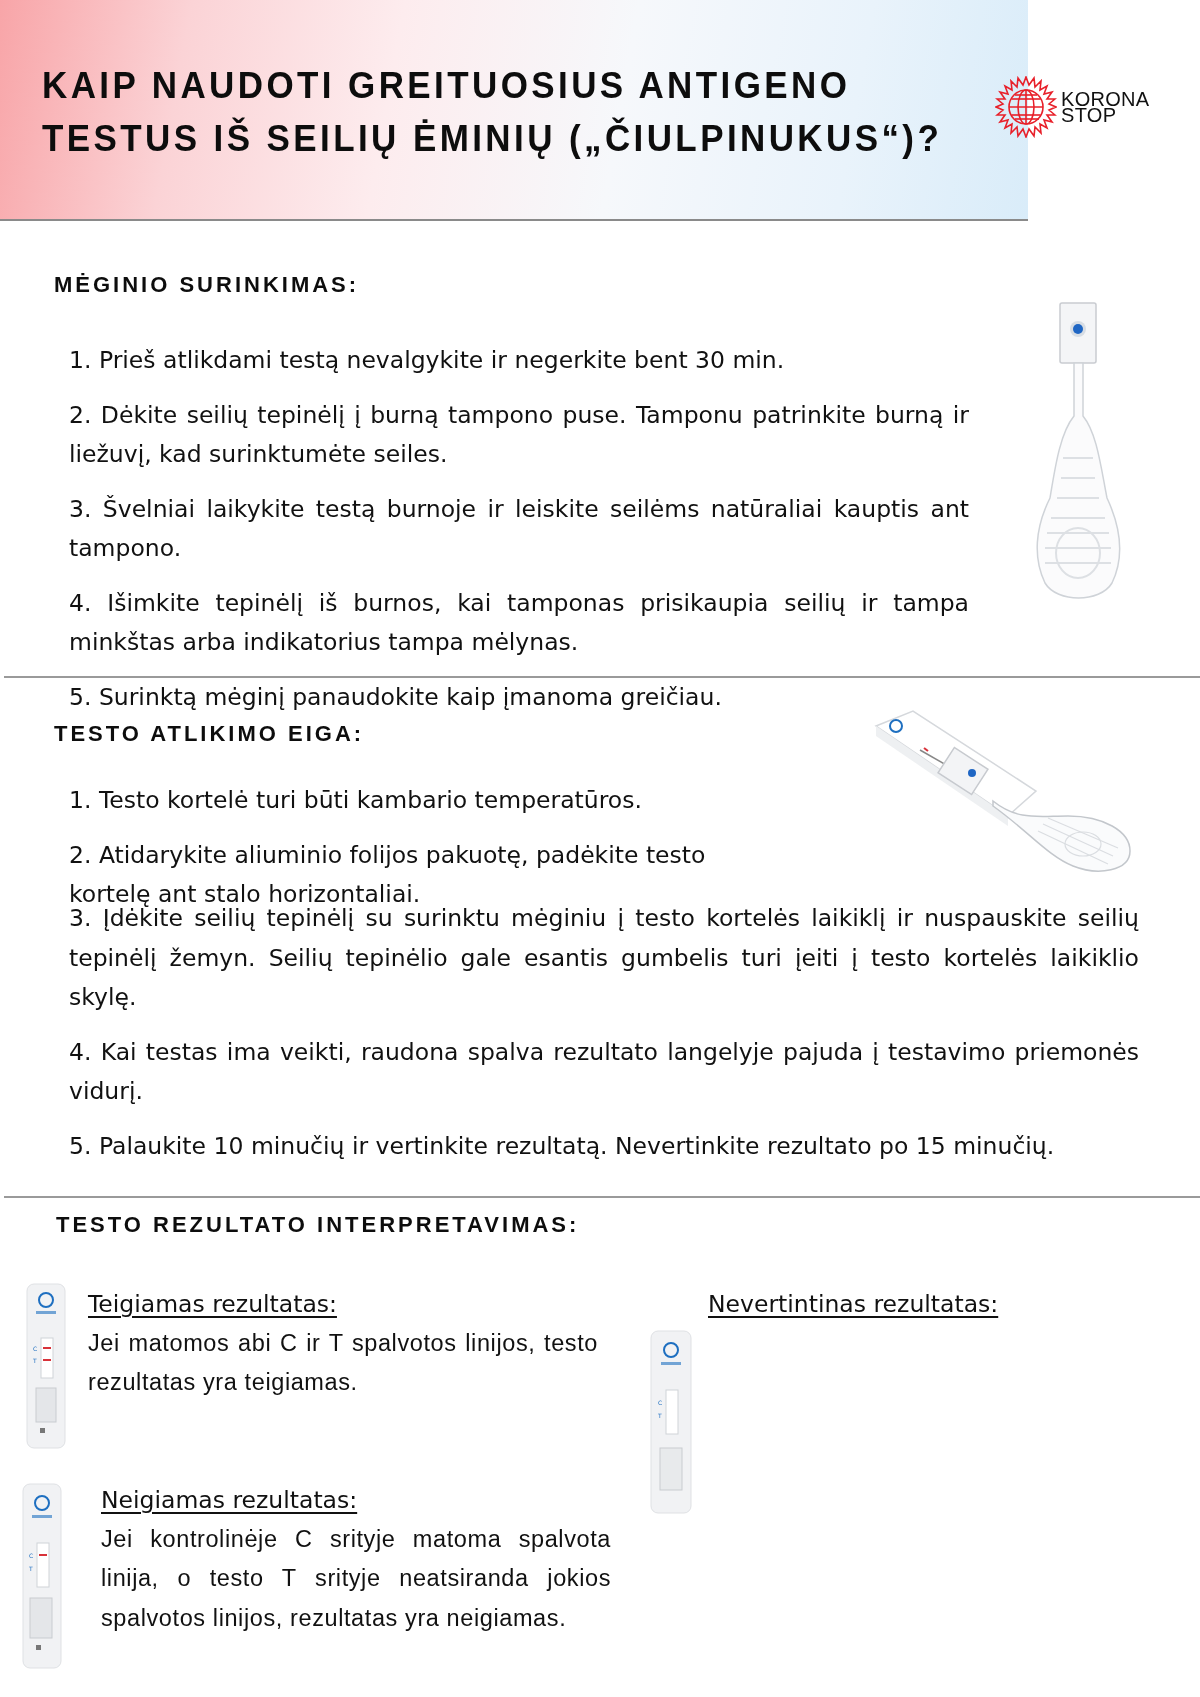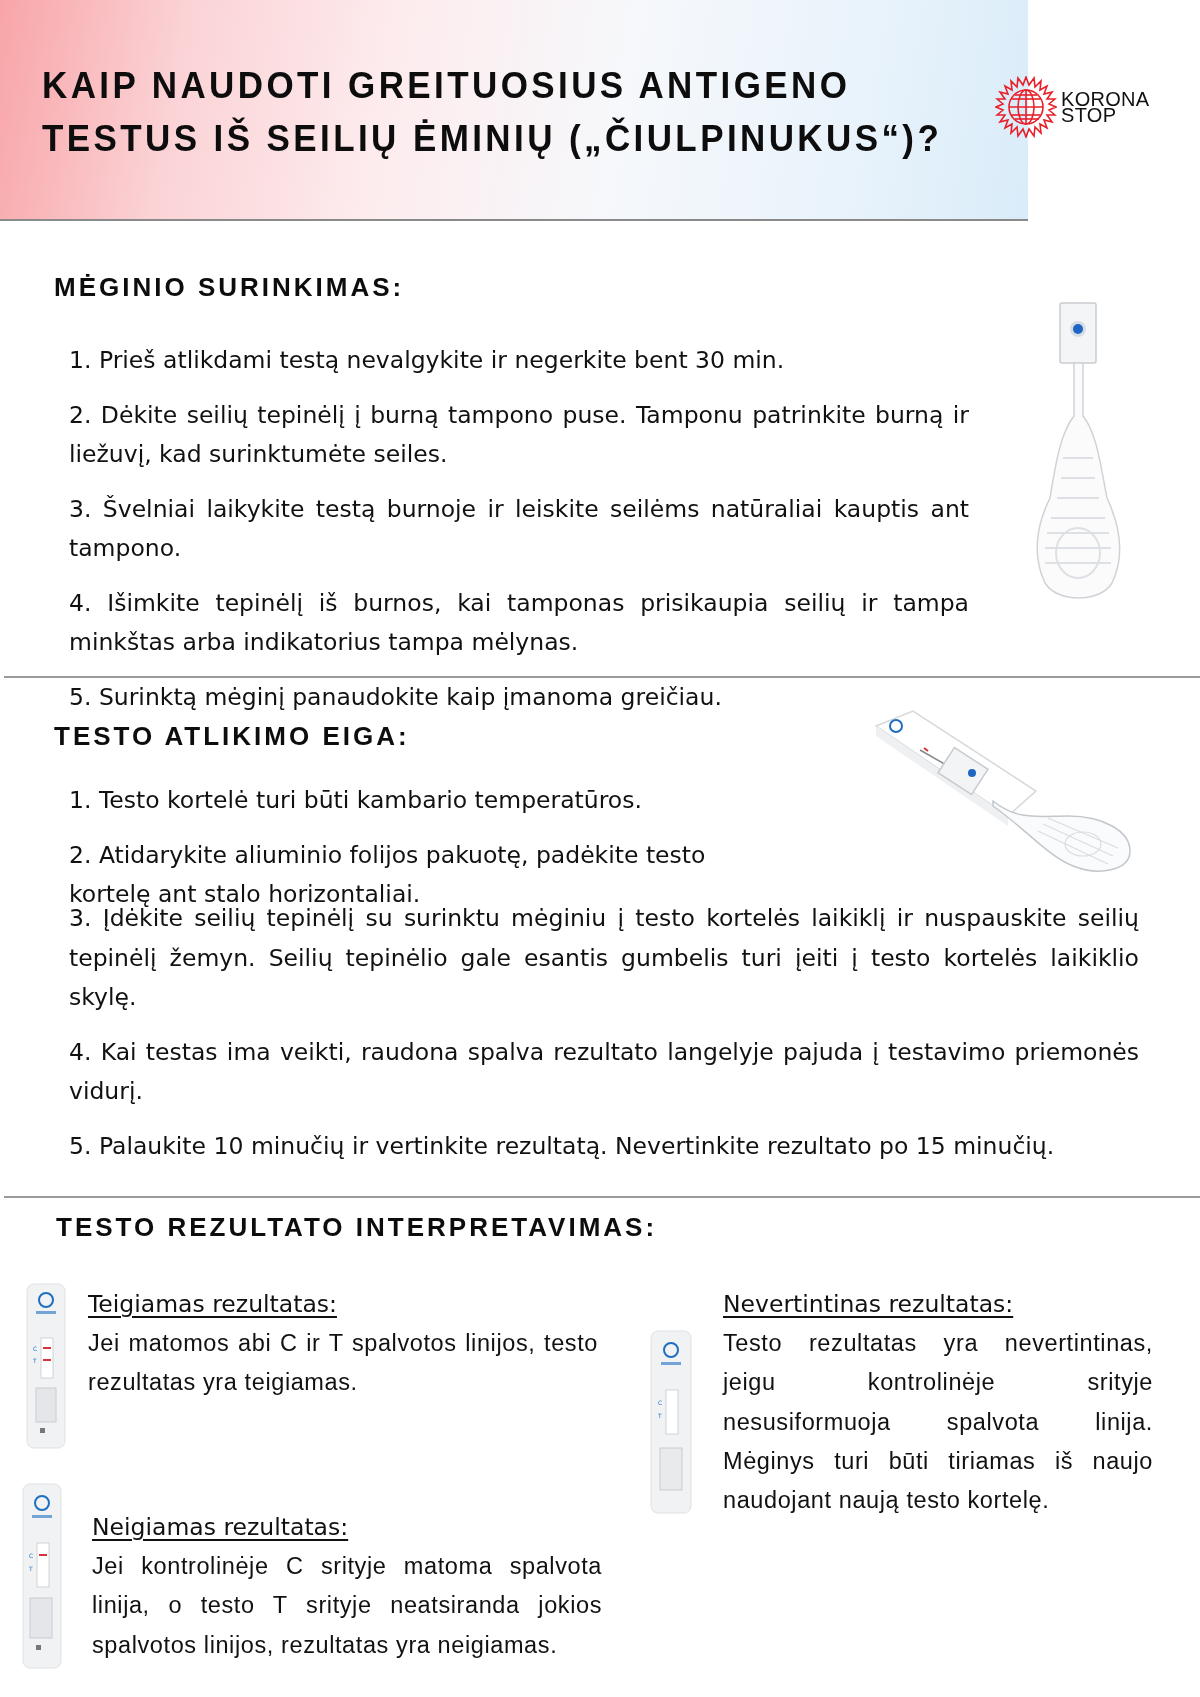--- a/index.html
+++ b/index.html
@@ -22,21 +22,21 @@
   .logo-text {
     position: absolute; left: 66px; top: 15px;
     font-family: "Liberation Sans", sans-serif; font-size: 20px; line-height: 16px; color: #111;
     letter-spacing: 0.3px;
   }
 
   .divider { position: absolute; left: 4px; width: 1196px; height: 2px; background: #9a9a9a; }
 
   .section-title {
     position: absolute; font-family: "Liberation Sans", sans-serif; font-weight: 700;
-    font-size: 26px; letter-spacing: 3px; color: #0d0d0d;
+    font-size: 22px; letter-spacing: 3px; color: #0d0d0d;
   }
   .steps {
     position: absolute; font-family: "DejaVu Sans", sans-serif;
     font-size: 23.5px; line-height: 39.5px; color: #111; text-align: justify;
   }
   .steps p { margin: 15px; }
 
   .result-block { position: absolute; }
   .result-title {
     font-family: "DejaVu Sans", sans-serif; font-size: 23.5px; line-height: 39px;
@@ -157,30 +157,29 @@
   <rect x="1" y="1" width="38" height="184" rx="7" fill="#f1f2f4" stroke="#dfe1e4"></rect>
   <circle cx="20" cy="20" r="7" fill="none" stroke="#1e6fc0" stroke-width="2"></circle>
   <rect x="10" y="32" width="20" height="3" fill="#1e6fc0" opacity="0.6"></rect>
   <rect x="15" y="60" width="12" height="44" fill="#ffffff" stroke="#d0d3d7"></rect>
   <line x1="17" y1="72" x2="25" y2="72" stroke="#d8323a" stroke-width="2"></line>
   <text x="7" y="75" font-size="6" fill="#1e6fc0" font-family="DejaVu Sans, sans-serif">C</text>
   <text x="7" y="88" font-size="6" fill="#1e6fc0" font-family="DejaVu Sans, sans-serif">T</text>
   <rect x="8" y="115" width="22" height="40" fill="#e4e6e9" stroke="#c9ccd0"></rect>
   <rect x="14" y="162" width="5" height="5" fill="#777"></rect>
 </svg>
-<div class="result-block" style="left:92px; top:1481px; width:510px;margin-top:27px;">
+<div class="result-block" style="left:101px; top:1481px; width:510px;">
   <div class="result-title">Neigiamas rezultatas:</div>
   <div class="result-text">Jei kontrolinėje C srityje matoma spalvota linija, o testo T srityje neatsiranda jokios spalvotos linijos, rezultatas yra neigiamas.</div>
 </div>
 
 <svg class="device" style="left:650px; top:1330px;" width="42" height="184" viewBox="0 0 42 184">
   <rect x="1" y="1" width="40" height="182" rx="7" fill="#f1f2f4" stroke="#dfe1e4"></rect>
   <circle cx="21" cy="20" r="7" fill="none" stroke="#1e6fc0" stroke-width="2"></circle>
   <rect x="11" y="32" width="20" height="3" fill="#1e6fc0" opacity="0.6"></rect>
   <rect x="16" y="60" width="12" height="44" fill="#ffffff" stroke="#d0d3d7"></rect>
   <text x="8" y="75" font-size="6" fill="#1e6fc0" font-family="DejaVu Sans, sans-serif">C</text>
   <text x="8" y="88" font-size="6" fill="#1e6fc0" font-family="DejaVu Sans, sans-serif">T</text>
   <rect x="10" y="118" width="22" height="42" fill="#e8eaec" stroke="#c9ccd0"></rect>
 </svg>
-<div class="result-block" style="left:723px; top:1285px; width:430px;">
+<div class="result-block" style="left:708px; top:1285px; width:430px;">
   <div class="result-title">Nevertintinas rezultatas:</div>
-  <div class="result-text">Testo rezultatas yra nevertintinas, jeigu kontrolinėje srityje nesusiformuoja spalvota linija. Mėginys turi būti tiriamas iš naujo naudojant naują testo kortelę.</div>
 </div>
 
 </body></html>

